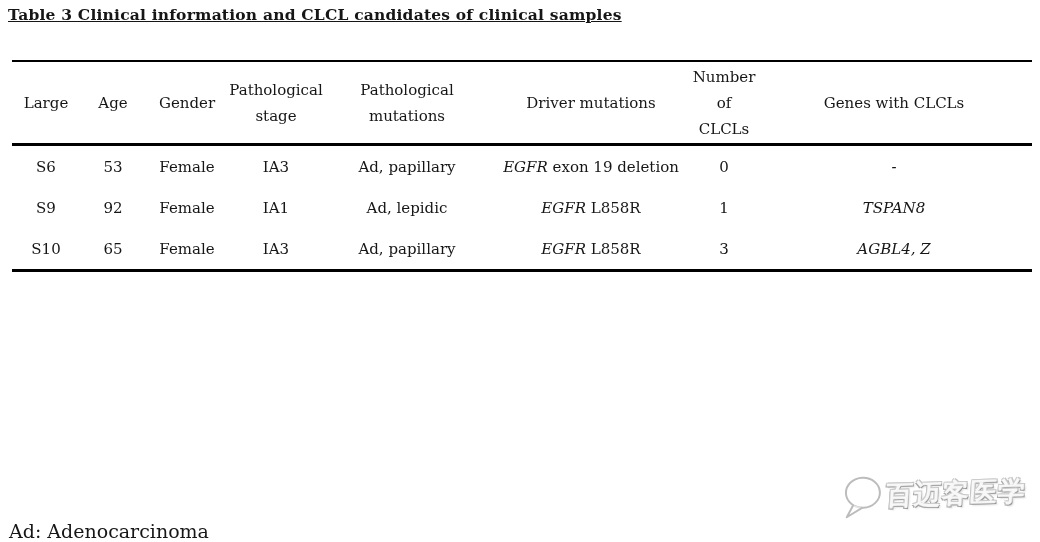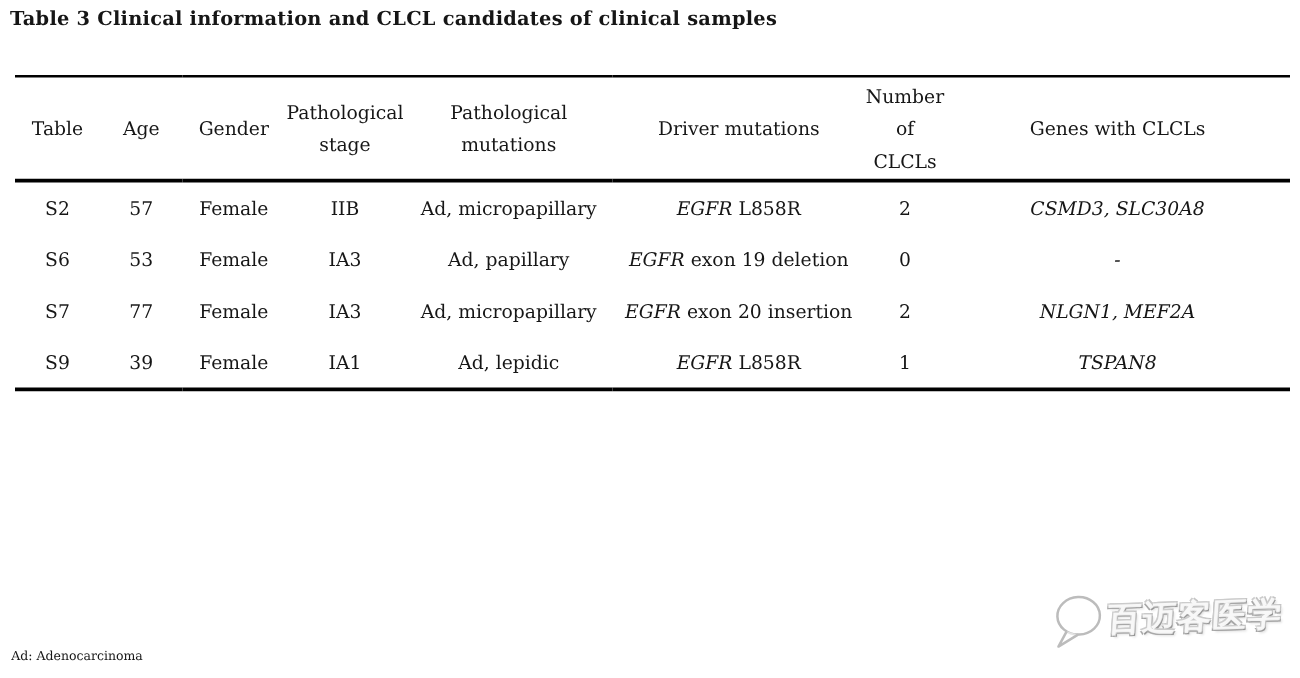--- a/index.html
+++ b/index.html
@@ -3,40 +3,40 @@
 <meta charset="utf-8">
 <style>
   html,body{margin:0;padding:0;background:#ffffff;}
   body{
     width:1040px;height:542px;position:relative;overflow:hidden;
     font-family:"DejaVu Serif","Liberation Serif",serif;
     color:#161616;
   }
   .title{
     position:absolute;left:8px;top:5px;
-    font-size:15.5px;font-weight:bold;letter-spacing:0.2px;
+    font-size:15.5px;font-weight:bold;letter-spacing:0.2px;text-decoration:underline;
   }
   .paper-table{
     position:absolute;left:12px;top:60px;width:1020px;
     border-collapse:collapse;table-layout:fixed;
     border-top:2px solid #000;border-bottom:3px solid #000;
   }
   .paper-table thead tr{border-bottom:3px solid #000;}
   .paper-table th{
     font-weight:normal;font-size:15px;text-align:center;vertical-align:middle;
     height:81px;padding:0;line-height:26px;
   }
   .paper-table td{
     font-size:15px;text-align:center;vertical-align:middle;
     height:41px;padding:0;white-space:nowrap;
   }
   .gene-italic{font-style:italic;}
   .genes-cell{font-style:italic;}
   .footnote{
-    position:absolute;left:9px;top:520px;font-size:10px;
+    position:absolute;left:9px;top:520px;font-size:19px;
   }
   .watermark{
     position:absolute;left:840px;top:468px;width:200px;height:52px;
     display:flex;align-items:center;gap:2px;pointer-events:none;
     transform:rotate(-2deg);
   }
   .watermark-text{
     font-size:27px;letter-spacing:1px;font-weight:bold;
     font-family:"DejaVu Sans",sans-serif;
     color:rgba(255,255,255,0.85);
@@ -57,21 +57,21 @@
       <col style="width:82px">
       <col style="width:96px">
     <col style="width:166px">
       <col style="width:202px">
       <col style="width:64px">
       <col style="width:276px">
   </colgroup>
   <thead>
     <tr>
       <th>
-          <div>Table</div>
+          <div>Large</div>
         </th>
       <th>
           <div>Age</div>
         </th>
       <th>
           <div>Gender</div>
         </th>
       <th>
           <div>Pathological</div>
           <div>stage</div>
@@ -88,58 +88,48 @@
           <div>of</div>
           <div>CLCLs</div>
         </th>
       <th>
           <div>Genes with CLCLs</div>
         </th>
     </tr>
   </thead>
   <tbody>
     <tr>
-      <td>S2</td>
-      <td>57</td>
-      <td>Female</td>
-      <td>IIB</td>
-      <td>Ad, micropapillary</td>
-      <td><span class="gene-italic">EGFR</span> <span>L858R</span></td>
-      <td>2</td>
-      <td class="genes-cell">CSMD3, SLC30A8</td>
-    </tr>
-    <tr>
       <td>S6</td>
       <td>53</td>
       <td>Female</td>
       <td>IA3</td>
       <td>Ad, papillary</td>
       <td><span class="gene-italic">EGFR</span> <span>exon 19 deletion</span></td>
       <td>0</td>
       <td class="genes-cell">-</td>
     </tr>
     <tr>
-      <td>S7</td>
-      <td>77</td>
-      <td>Female</td>
-      <td>IA3</td>
-      <td>Ad, micropapillary</td>
-      <td><span class="gene-italic">EGFR</span> <span>exon 20 insertion</span></td>
-      <td>2</td>
-      <td class="genes-cell">NLGN1, MEF2A</td>
-    </tr>
-    <tr>
       <td>S9</td>
-      <td>39</td>
+      <td>92</td>
       <td>Female</td>
       <td>IA1</td>
       <td>Ad, lepidic</td>
       <td><span class="gene-italic">EGFR</span> <span>L858R</span></td>
       <td>1</td>
       <td class="genes-cell">TSPAN8</td>
+    </tr>
+    <tr>
+      <td>S10</td>
+      <td>65</td>
+      <td>Female</td>
+      <td>IA3</td>
+      <td>Ad, papillary</td>
+      <td><span class="gene-italic">EGFR</span> <span>L858R</span></td>
+      <td>3</td>
+      <td class="genes-cell">AGBL4, Z</td>
     </tr>
   </tbody>
 </table>
 
 <div class="footnote">Ad: Adenocarcinoma</div>
 
 <div class="watermark">
   <svg width="44" height="48" viewBox="0 0 44 48">
     <ellipse cx="23" cy="20" rx="17" ry="15" fill="rgba(255,255,255,0.6)" stroke="#bcbcbc" stroke-width="2"></ellipse>
     <path d="M13 32 L6 44 L22 35" fill="rgba(255,255,255,0.6)" stroke="#bcbcbc" stroke-width="2" stroke-linejoin="round"></path>

